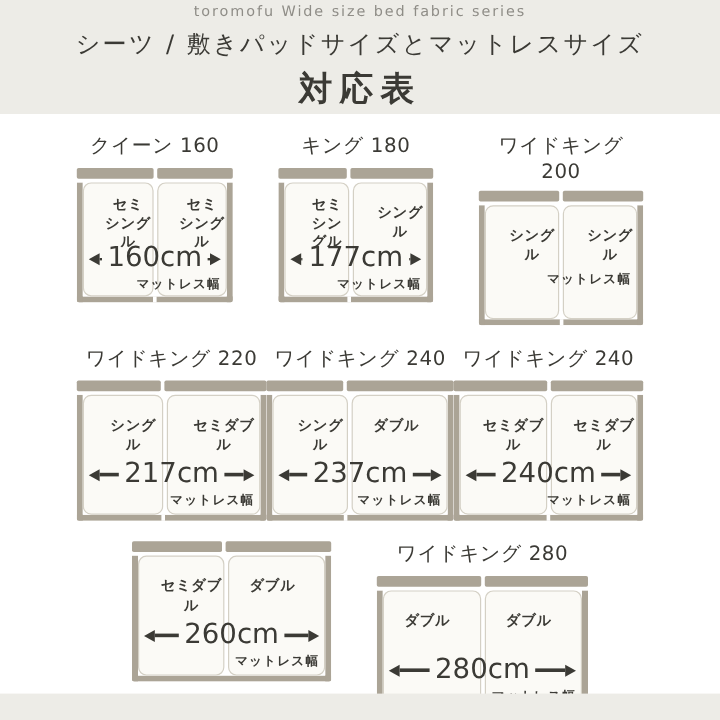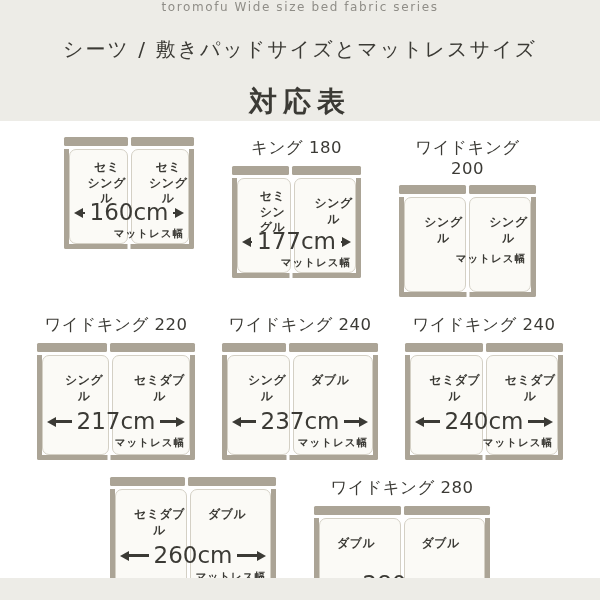--- a/index.html
+++ b/index.html
@@ -5,33 +5,33 @@
   * { box-sizing: border-box; }
   html,body { margin:0; padding:0; }
   body {
     width:600px; height:600px;
     background:#ffffff;
     font-family:"DejaVu Sans", sans-serif;
     position:relative; overflow:hidden;
     color:var(--text);
   }
   .header {
-    height:121px; background:var(--header_bg);
-    display:flex; flex-direction:column; align-items:center; justify-content:space-between;
+    height:95px; background:var(--header_bg);
+    display:flex; flex-direction:column; align-items:center; justify-content:center;
     text-align:center;
   }
   .brand   { font-size:12px; letter-spacing:1.6px; color:var(--brand_text); }
   .title   { font-size:20px; letter-spacing:2px; color:var(--text); margin-top:7px; font-weight:500; }
   .subtitle{ font-size:28px; letter-spacing:6px; color:var(--text); margin-top:5px; font-weight:bold; }
 
   .main { padding-top:16px; }
   .bed-row { display:flex; justify-content:center; align-items:flex-start; }
   .bed-row[data-row="1"], .bed-row[data-row="2"] { margin-top:17px; }
   .bed-row[data-row="0"] { gap:38px; }
-  .bed-row[data-row="1"] { gap:27px; }
+  .bed-row[data-row="1"] { }
   .bed-row[data-row="2"] { gap:38px; }
 
   .bed-title { text-align:center; font-size:16.5px; color:var(--text); margin-bottom:7px; letter-spacing:0.5px; }
   .bed { display:flex; flex-direction:column; }
   .pillows { display:flex; gap:3px; height:9px; margin-bottom:3px; flex:0 0 9px; }
   .pillow { background:var(--frame); border-radius:1.5px; }
   .bed-body {
     position:relative; flex:1; background:#ffffff;
     border:5px solid var(--frame); border-top:none;
     border-radius:0 0 2px 2px;
@@ -65,20 +65,21 @@
 
 <div class="header">
   <div class="brand">toromofu Wide size bed fabric series</div>
   <div class="title">シーツ / 敷きパッドサイズとマットレスサイズ</div>
   <div class="subtitle">対応表</div>
 </div>
 
 <div class="main">
   <div class="bed-row" data-row="0">
   <div class="bed-diagram" style="width: 130px;">
+    <div class="bed-title">クイーン 160</div>
     <div class="bed" style="height: 112px;">
       <div class="pillows">
         <div class="pillow" style="flex: 50 1 0%;"></div>
         <div class="pillow" style="flex: 50 1 0%;"></div>
       </div>
       <div class="bed-body">
         <div class="mattress two-line" style="flex: 50 1 0%;">
           <div class="m-label">セミ<br>シングル</div>
         </div>
         <div class="mattress two-line" style="flex: 50 1 0%;">

